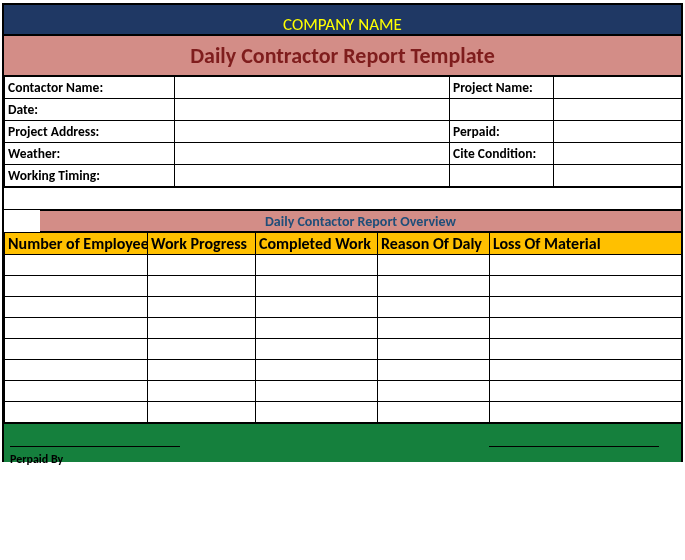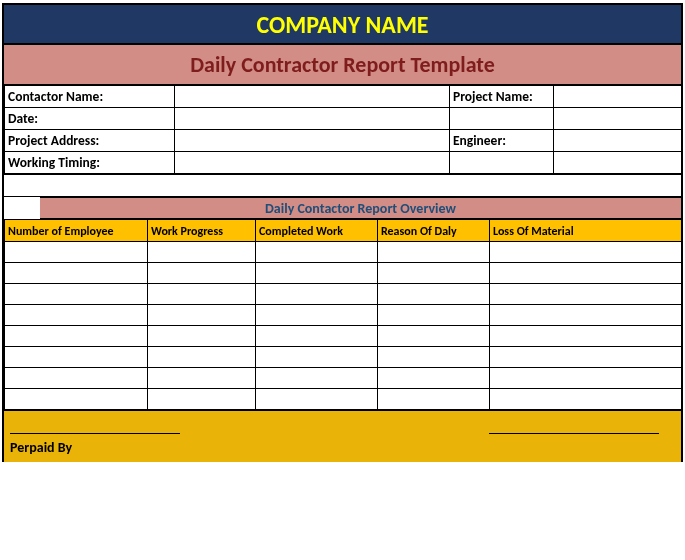--- a/index.html
+++ b/index.html
@@ -15,25 +15,25 @@
     margin: 3px auto 0;
     border-top: 2px solid #000;
     border-left: 2px solid #000;
     border-right: 2px solid #000;
     display: flex;
     flex-direction: column;
   }
   .hdr {
     background: #1f3864;
     color: #ffff00;
-    font-weight: bold;
-    font-size: 24px;
+    font-weight: normal;
+    font-size: 17px;
     text-align: center;
     line-height: 40px;
-    height: 40px;
+    height: 31px;
     border-bottom: 2px solid #000;
   }
   .title {
     background: #d38d87;
     color: #7f1d1d;
     font-weight: bold;
     font-size: 22px;
     text-align: center;
     line-height: 40px;
     height: 40px;
@@ -62,32 +62,32 @@
     height: 22px;
     line-height: 22px;
     border: 1px solid #000;
     border-left: none;
     border-right: none;
     margin-left: 36px;
   }
   .cols td {
     background: #ffc000;
     font-weight: bold;
-    font-size: 12px;
+    font-size: 16px;
     text-align: left;
     height: 22px;
   }
   .rows td { height: 21px; background: #fff; }
   .sigblock {
-    background: #eab308;
-    height: 52px;
+    background: #15803d;
+    height: 39px;
     width: 100%;
     border-top: 1px solid #000;
     position: relative;
-    font-size: 14px;
+    font-size: 12px;
     font-weight: bold;
   }
   .sigline {
     position: absolute;
     border-top: 1.5px solid #000;
     top: 22px;
     width: 170px;
   }
   .sigline.l { left: 6px; }
   .sigline.r { right: 22px; }
@@ -121,21 +121,27 @@
     </tr>
     <tr>
       <td>Date:</td>
       <td class="val" colspan="3"></td>
       <td></td>
       <td class="val"></td>
     </tr>
     <tr>
       <td>Project Address:</td>
       <td class="val" colspan="3"></td>
-      <td>Engineer:</td>
+      <td>Perpaid:</td>
+      <td class="val"></td>
+    </tr>
+    <tr>
+      <td>Weather:</td>
+      <td class="val" colspan="3"></td>
+      <td>Cite Condition:</td>
       <td class="val"></td>
     </tr>
     <tr>
       <td>Working Timing:</td>
       <td class="val" colspan="3"></td>
       <td></td>
       <td class="val"></td>
     </tr>
   </tbody>
     </table>

